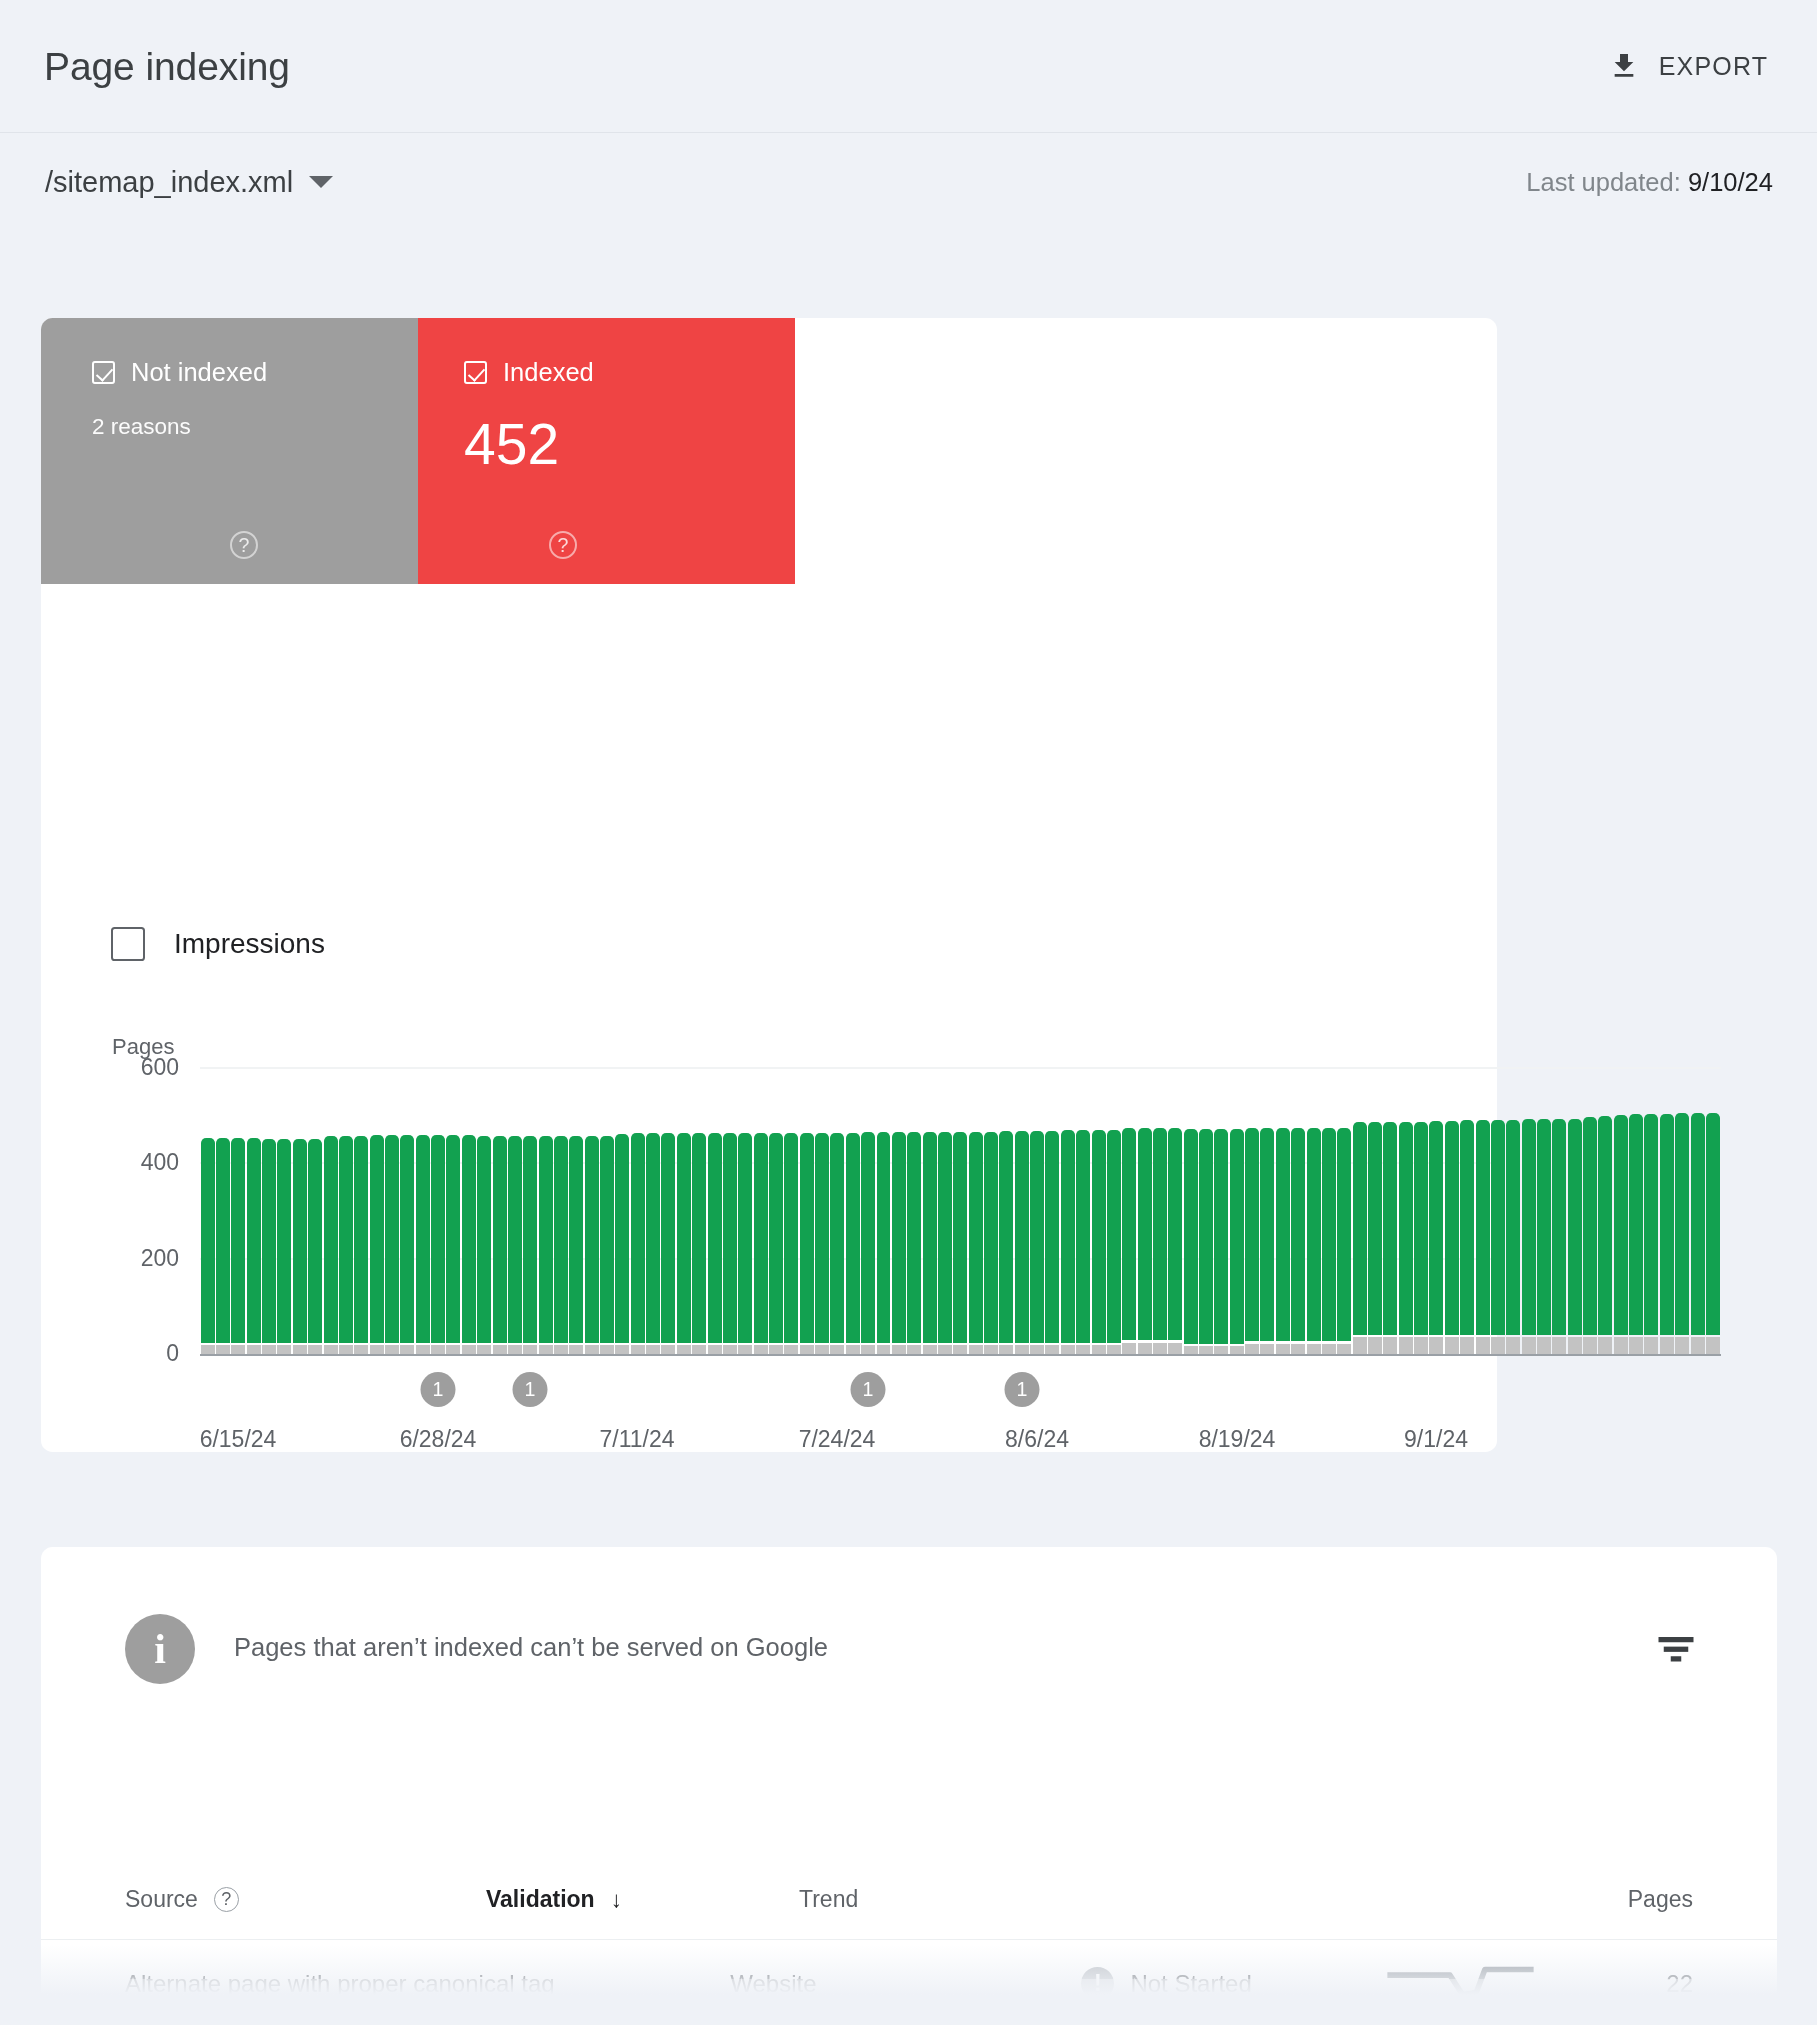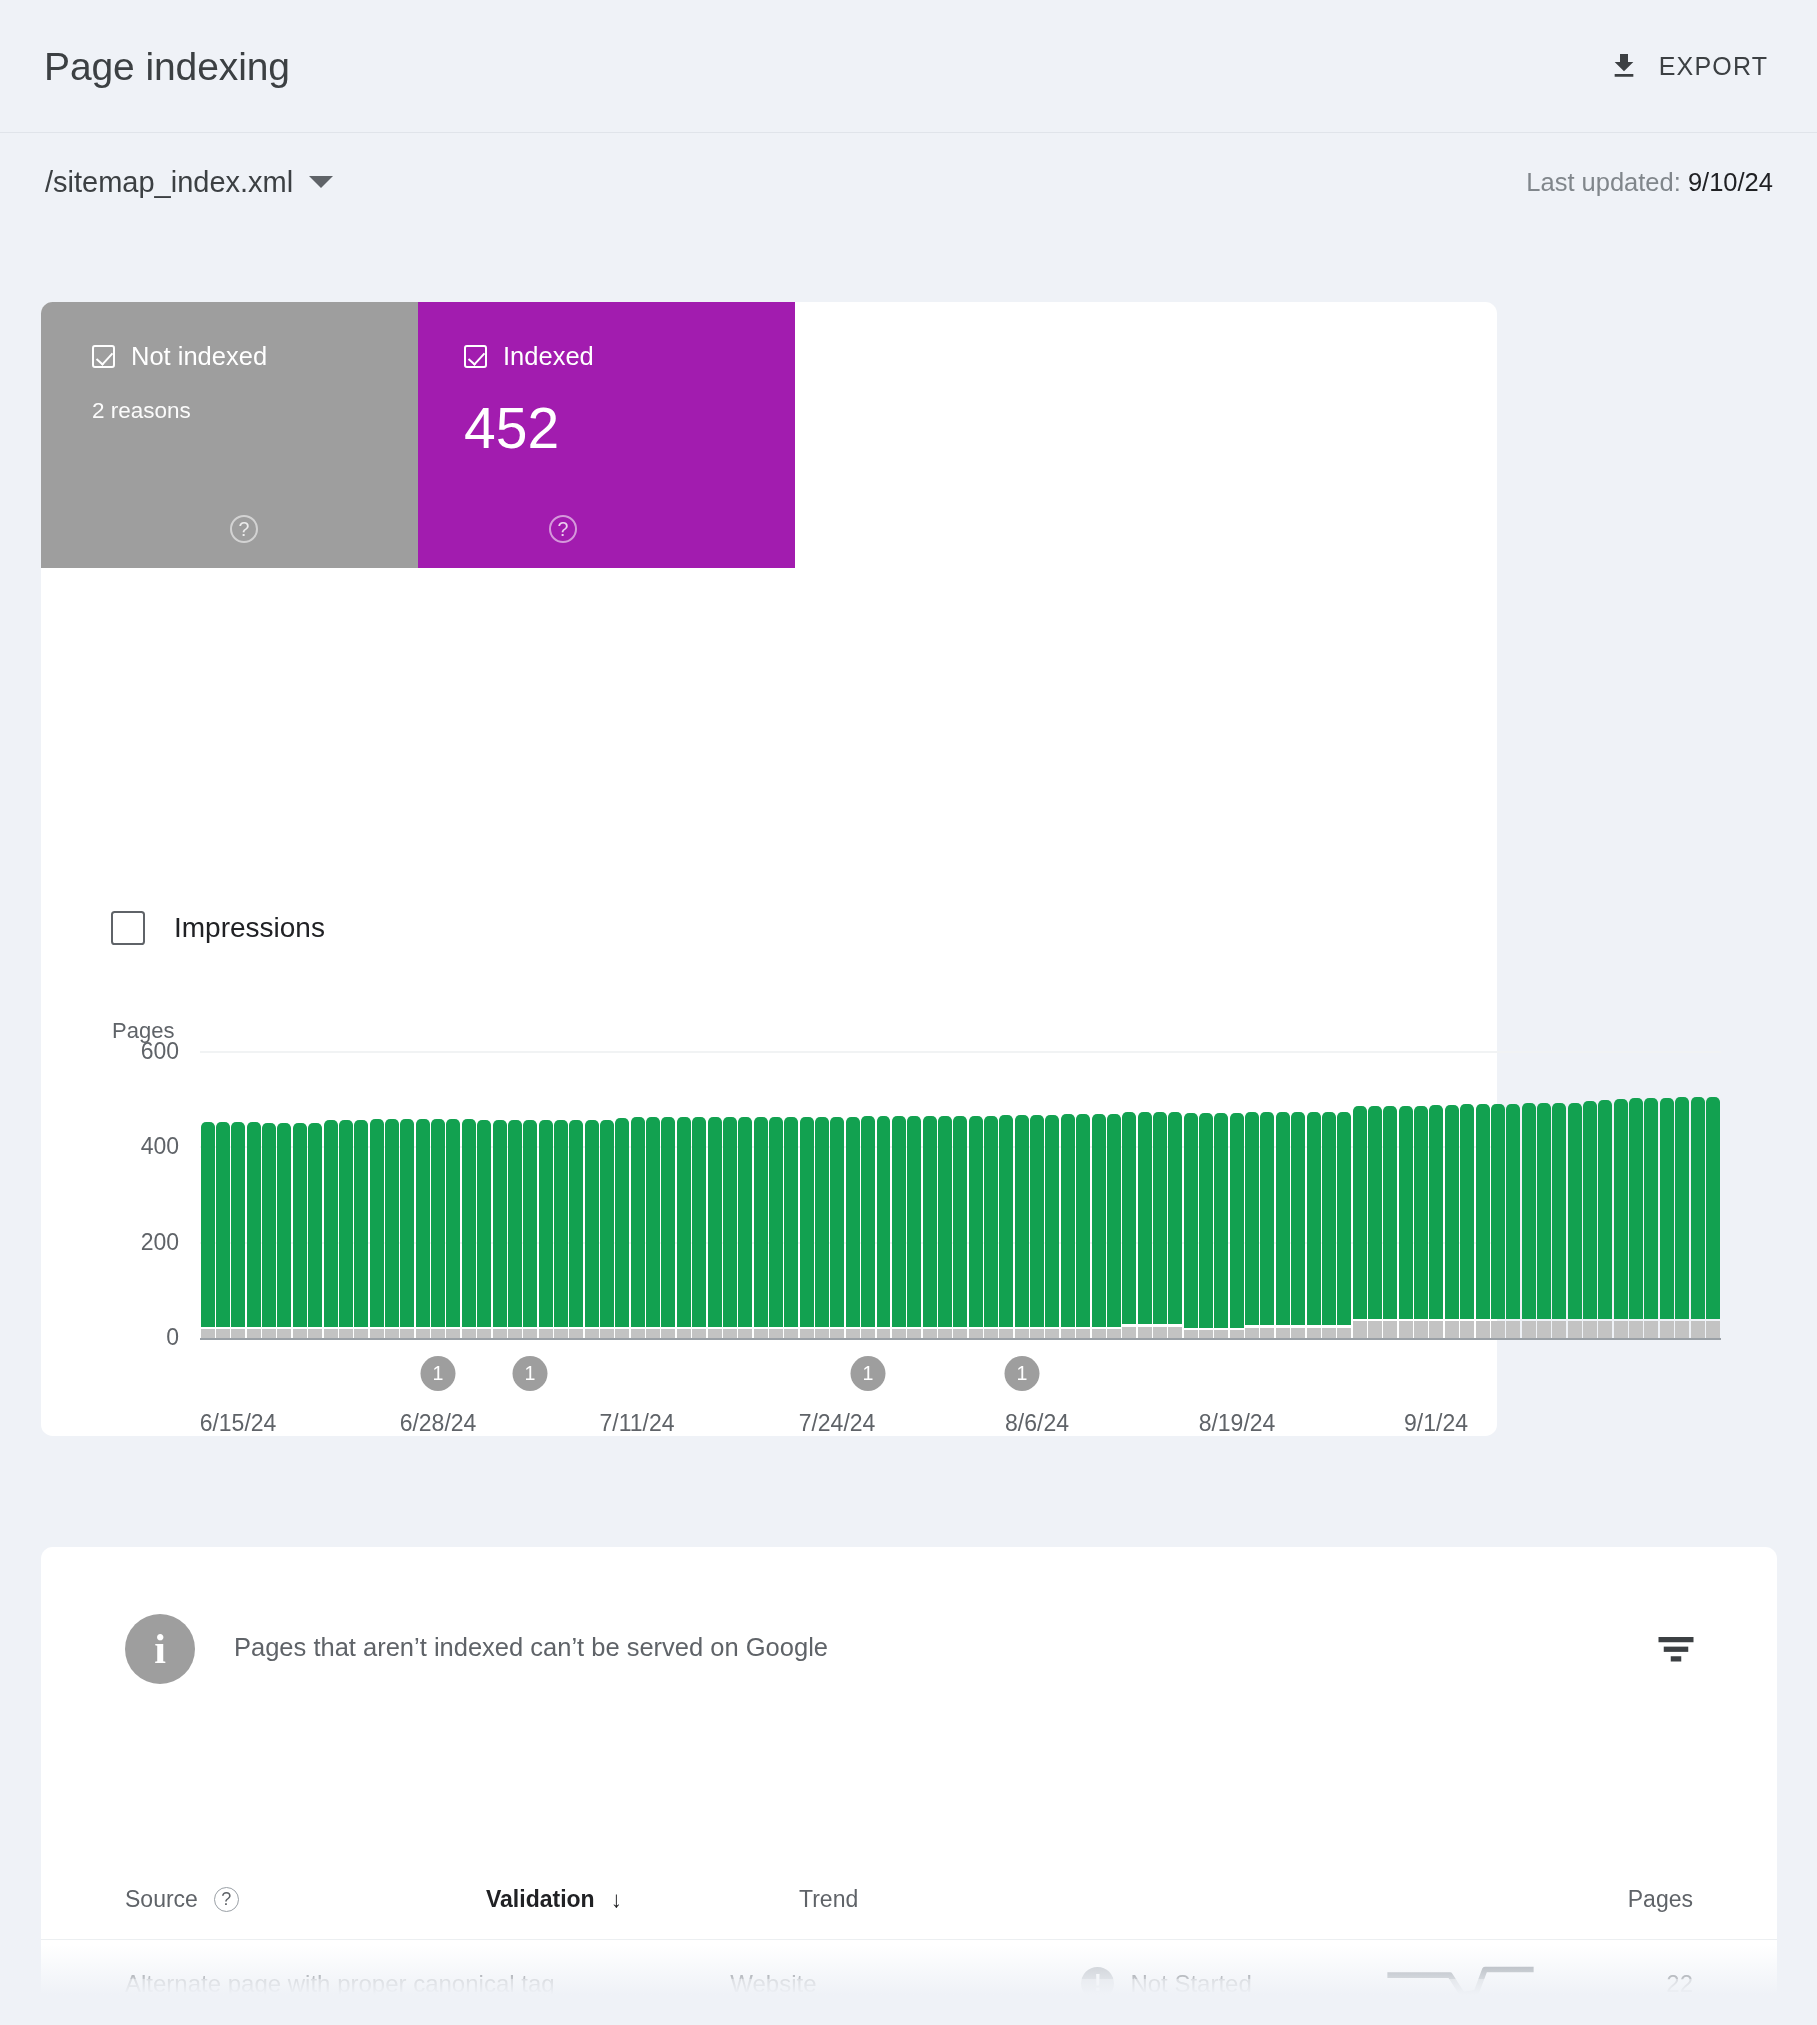--- a/index.html
+++ b/index.html
@@ -45,30 +45,30 @@
     border-left: 12.4px solid transparent; border-right: 12.4px solid transparent;
     border-top: 12.4px solid #5f6368;
   }
   .last-updated { font-size: 25.5px; color: #80868b; }
   .last-updated b { color: #202124; font-weight: 400; }
 
   
   .card {
     position: absolute; background: #ffffff; border-radius: 11.6px;
   }
-  #chart-card { left: 41px; top: 302px; width: 1456px; height: 1134px; }
+  #chart-card { left: 41px; top: 318px; width: 1456px; height: 1134px; }
 
   
   .tiles { position: absolute; left: 0; top: 0; display: flex; }
   .tile {
     width: 377px; height: 266px; position: relative;
     padding: 42px 0 0 51px; color: #ffffff; cursor: pointer;
   }
   .tile.notindexed { background: #9e9e9e; border-top-left-radius: 11.6px; }
-  .tile.indexed { background: #a21caf; padding-left: 46px; }
+  .tile.indexed { background: #ef4444; padding-left: 46px; }
   .tile-head { display: flex; align-items: center; gap: 16px; }
   .cbox {
     width: 23px; height: 23px; border: 2.2px solid #ffffff; border-radius: 2.9px;
     position: relative; flex: none;
   }
   .cbox::after {
     content: ""; position: absolute; left: 5.8px; top: 1.5px;
     width: 7.3px; height: 14px; border: solid #ffffff;
     border-width: 0 2.2px 2.2px 0; transform: rotate(42deg);
   }

